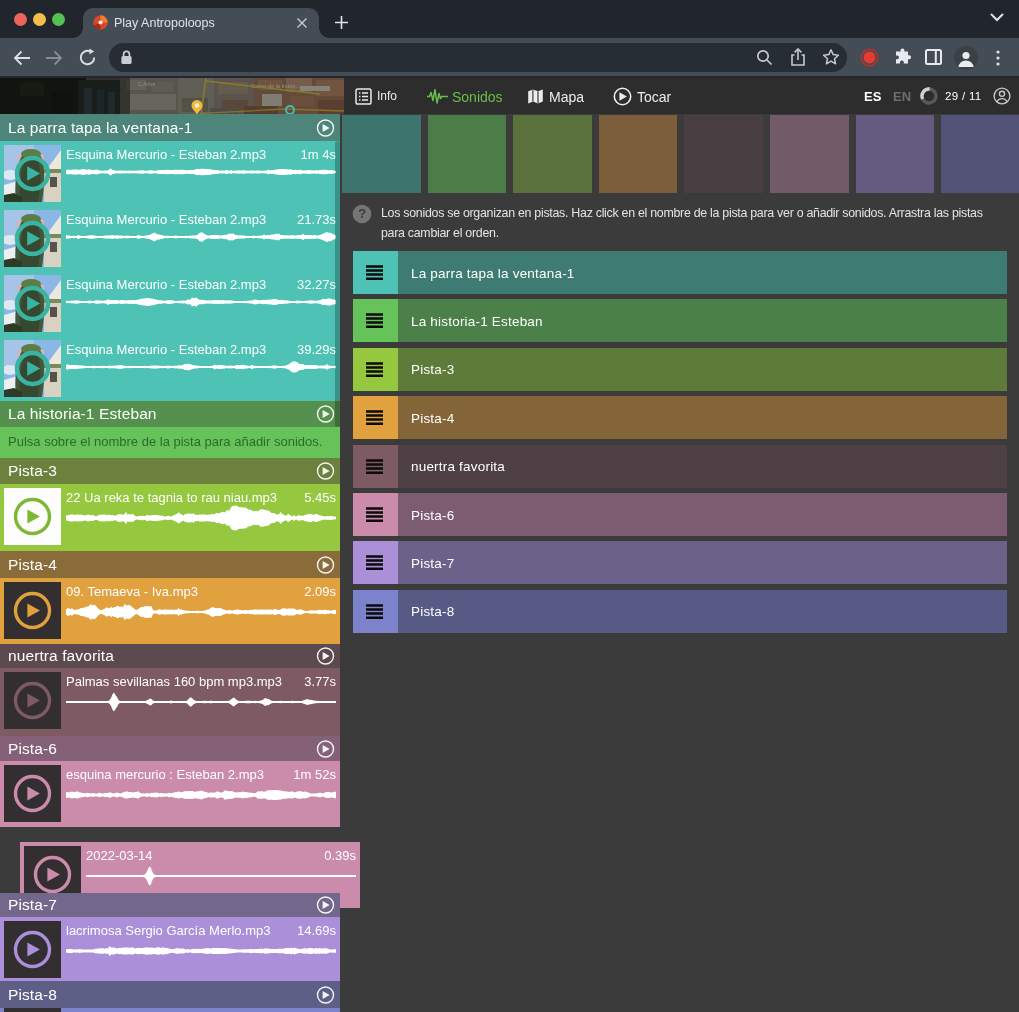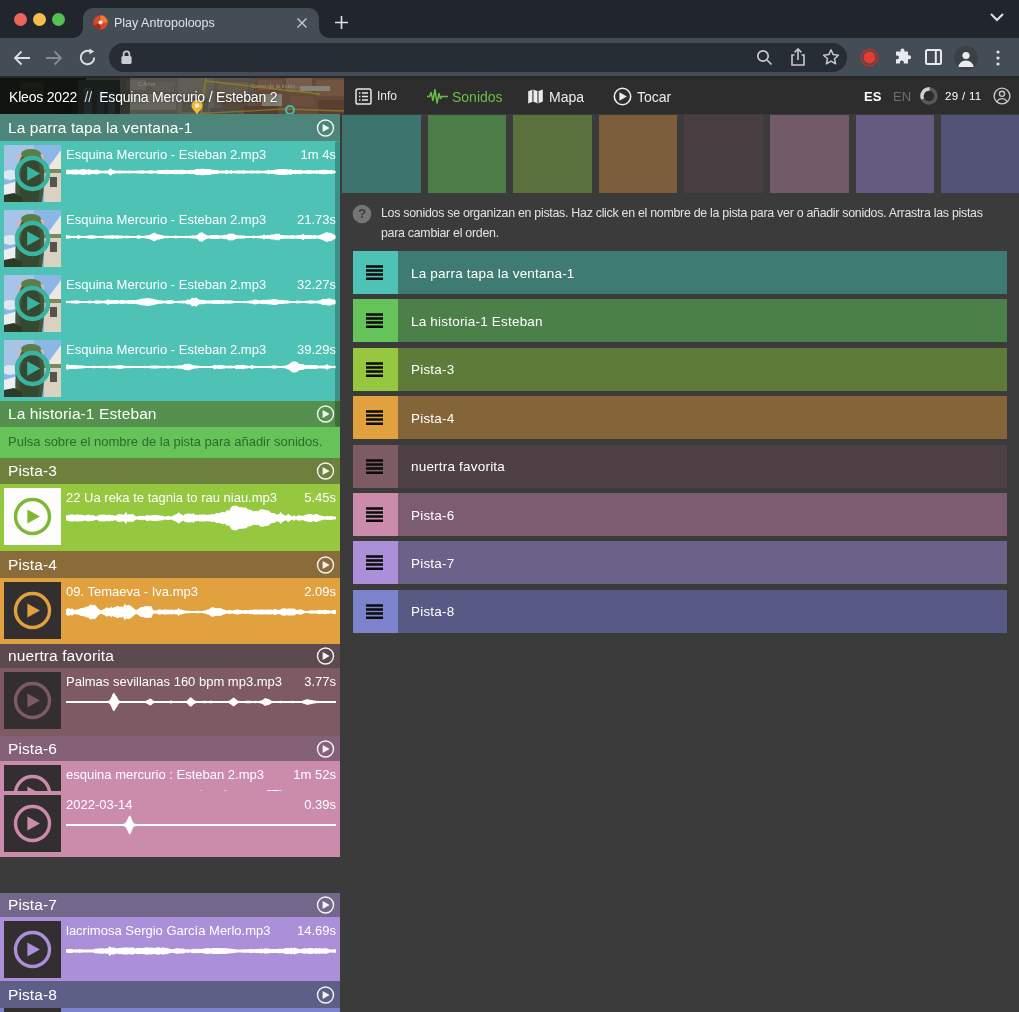--- a/index.html
+++ b/index.html
@@ -133,21 +133,20 @@
 <text x="138" y="8" font-size="5" fill="#e4e1d8" font-family="Liberation Sans">C.Arbre</text>
 <path d="M206 0 L201 36" stroke="#e3c63e" stroke-width="1.6" fill="none"></path>
 <path d="M206 3 L320 16" stroke="#e3c63e" stroke-width="1.6" fill="none"></path>
 <path d="M200 35.5 L285 31 L344 33" stroke="#e3c63e" stroke-width="1.3" fill="none" opacity="0.85"></path>
 <rect x="0" y="0" width="344" height="36" fill="#0d110d" opacity="0.42"></rect>
 <rect x="0" y="0" width="130" height="36" fill="#0a0e0a" opacity="0.45"></rect>
 <path d="M197 22 a5.5 5.5 0 0 1 5.5 5.5 c0 3.4-3.4 5.6-5.5 9 c-2.1-3.4-5.5-5.6-5.5-9 a5.5 5.5 0 0 1 5.5-5.5 z" fill="#f3b73c"></path>
 <circle cx="197" cy="27.5" r="2.2" fill="#fdf4e0"></circle>
 <circle cx="290" cy="32" r="4" fill="none" stroke="#3fbdb2" stroke-width="2"></circle>
 </svg>
-<div class="abs" style="left:9px;top:10.5px;font-size:14px;letter-spacing:-0.2px;color:#fff;white-space:nowrap;text-shadow:0 0 3px rgba(0,0,0,0.5);">Kleos 2022&nbsp; <span style="color:#d8d8d8;">//</span>&nbsp; Esquina Mercurio / Esteban 2</div>
 <svg class="abs" style="left:355px;top:10px;" width="17" height="17" viewBox="0 0 17 17">
       <rect x="1" y="1" width="15" height="15" rx="1.8" fill="none" stroke="#e8e8e8" stroke-width="1.5"></rect>
       <path d="M4 5 l1.4 0 M4 8.5 l1.4 0 M4 12 l1.4 0" stroke="#e8e8e8" stroke-width="1.5"></path>
       <path d="M7 5 l6 0 M7 8.5 l6 0 M7 12 l6 0" stroke="#e8e8e8" stroke-width="1.4"></path>
     </svg>
 <div class="abs" style="left:377px;top:10.5px;font-size:12px;color:#ececec;">Info</div>
 <svg class="abs" style="left:427px;top:11px;" width="21" height="15" viewBox="0 0 21 15">
       <path d="M0 7.5 l2.5 0 l1.5-4 l2 8 l2-11 l2 13.5 l2-9.5 l1.5 5 l1.3-2 l6.2 0" stroke="#6abf4b" stroke-width="1.5" fill="none" stroke-linejoin="round"></path>
     </svg>
 <div class="abs" style="left:452px;top:10.5px;font-size:14px;color:#6abf4b;">Sonidos</div>
@@ -155,21 +154,21 @@
       <path d="M1.2 3.2 L5.9 1.4 L11 3.2 L15.8 1.4 L15.8 13.6 L11 15.4 L5.9 13.6 L1.2 15.4 Z" fill="#ececec"></path>
       <path d="M5.9 1.4 L5.9 13.6 M11 3.2 L11 15.4" stroke="#2d2d2d" stroke-width="1.1"></path>
     </svg>
 <div class="abs" style="left:549px;top:10.5px;font-size:14px;color:#ececec;">Mapa</div>
 <svg class="abs" style="left:613px;top:9px;" width="19" height="19" viewBox="0 0 19 19">
       <circle cx="9.5" cy="9.5" r="8.2" fill="none" stroke="#ececec" stroke-width="1.6"></circle>
       <path d="M6.46 5.34 L13.9 9.5 L6.46 13.66 Z" fill="#ececec"></path>
     </svg>
 <div class="abs" style="left:637px;top:10.5px;font-size:14px;color:#ececec;">Tocar</div>
 <div class="abs" style="left:864px;top:11px;font-size:13px;font-weight:bold;color:#fff;">ES</div>
-<div class="abs" style="left:893px;top:11px;font-size:13px;font-weight:normal;color:#6e6e6e;">EN</div>
+<div class="abs" style="left:893px;top:11px;font-size:13px;font-weight:bold;color:#6e6e6e;">EN</div>
 
 <svg class="abs" style="left:920px;top:9px;transform:rotate(-55deg);" width="18" height="18" viewBox="0 0 18 18">
       <circle cx="9" cy="9" r="7" fill="none" stroke="#57595b" stroke-width="3.4"></circle>
       <path d="M2.9 5.5 A7 7 0 0 1 15.1 5.5" stroke="#cfd1d3" stroke-width="3.4" fill="none"></path>
     </svg>
 <div class="abs" style="left:945px;top:12px;font-size:11.5px;font-weight:normal;color:#fff;letter-spacing:0.3px;">29 / 11</div>
 <svg class="abs" style="left:993px;top:9px;" width="18" height="18" viewBox="0 0 21 21">
       <circle cx="10.5" cy="10.5" r="9.2" fill="none" stroke="#c9c9c9" stroke-width="1.6"></circle>
       <circle cx="10.5" cy="8" r="3" fill="none" stroke="#c9c9c9" stroke-width="1.6"></circle>
       <path d="M4.5 17.5 a6.5 6.5 0 0 1 12 0" fill="none" stroke="#c9c9c9" stroke-width="1.6"></path>
@@ -366,21 +365,21 @@
         <rect width="57" height="57" fill="#332f30"></rect>
         <circle cx="28.5" cy="28.5" r="17" fill="none" stroke="#ca8caa" stroke-width="3.4"></circle>
         <path d="M23.37 21.48 L35.925 28.5 L23.37 35.52 Z" fill="#ca8caa"></path>
       </svg></div>
     <div class="ititle">esquina mercurio : Esteban 2.mp3</div>
     <div class="idur">1m 52s</div>
     <div class="wave" style="top:20px;"><svg width="270" height="28" viewBox="0 0 270 28">
         <path d="M0.0 11.2 L1.5 11.1 L3.0 11.4 L4.5 11.0 L6.0 10.4 L7.5 11.1 L9.0 10.9 L10.5 10.4 L12.0 10.6 L13.5 11.3 L15.0 11.4 L16.5 12.1 L18.0 12.1 L19.5 12.4 L21.0 11.7 L22.5 12.1 L24.0 12.3 L25.5 12.4 L27.0 11.9 L28.5 12.4 L30.0 12.4 L31.5 12.4 L33.0 11.8 L34.5 12.0 L36.0 12.4 L37.5 12.4 L39.0 11.8 L40.5 12.1 L42.0 11.9 L43.5 11.2 L45.0 11.4 L46.5 12.2 L48.0 12.4 L49.5 12.1 L51.0 11.6 L52.5 12.0 L54.0 12.4 L55.5 12.0 L57.0 11.6 L58.5 10.8 L60.0 10.6 L61.5 10.5 L63.0 10.9 L64.5 11.0 L66.0 11.3 L67.5 11.6 L69.0 11.1 L70.5 11.1 L72.0 10.2 L73.5 11.6 L75.0 12.2 L76.5 12.4 L78.0 12.4 L79.5 12.4 L81.0 12.1 L82.5 12.4 L84.0 12.4 L85.5 11.7 L87.0 11.9 L88.5 11.6 L90.0 11.8 L91.5 11.6 L93.0 12.4 L94.5 11.9 L96.0 12.0 L97.5 12.4 L99.0 12.3 L100.5 12.4 L102.0 12.3 L103.5 11.4 L105.0 12.4 L106.5 11.8 L108.0 11.6 L109.5 11.1 L111.0 11.0 L112.5 10.5 L114.0 10.7 L115.5 11.3 L117.0 10.7 L118.5 10.2 L120.0 10.2 L121.5 10.1 L123.0 10.3 L124.5 10.1 L126.0 10.0 L127.5 10.2 L129.0 10.9 L130.5 10.3 L132.0 10.4 L133.5 10.0 L135.0 9.6 L136.5 10.0 L138.0 10.5 L139.5 11.0 L141.0 11.3 L142.5 11.9 L144.0 11.6 L145.5 11.4 L147.0 11.5 L148.5 11.8 L150.0 11.0 L151.5 10.2 L153.0 11.1 L154.5 11.5 L156.0 11.5 L157.5 10.7 L159.0 9.1 L160.5 9.9 L162.0 9.7 L163.5 10.6 L165.0 10.1 L166.5 10.3 L168.0 11.1 L169.5 11.6 L171.0 11.3 L172.5 11.2 L174.0 11.2 L175.5 10.9 L177.0 10.5 L178.5 11.3 L180.0 10.9 L181.5 11.2 L183.0 11.5 L184.5 11.8 L186.0 11.8 L187.5 12.3 L189.0 12.2 L190.5 11.5 L192.0 9.9 L193.5 10.7 L195.0 10.0 L196.5 10.6 L198.0 10.6 L199.5 10.4 L201.0 9.6 L202.5 9.2 L204.0 9.1 L205.5 9.5 L207.0 9.0 L208.5 8.9 L210.0 8.9 L211.5 8.9 L213.0 9.4 L214.5 9.3 L216.0 9.9 L217.5 10.0 L219.0 10.5 L220.5 10.3 L222.0 10.8 L223.5 10.7 L225.0 10.7 L226.5 10.3 L228.0 11.3 L229.5 11.3 L231.0 10.6 L232.5 10.2 L234.0 10.3 L235.5 10.3 L237.0 11.0 L238.5 10.4 L240.0 10.8 L241.5 11.3 L243.0 11.8 L244.5 12.4 L246.0 12.4 L247.5 12.4 L249.0 12.3 L250.5 12.4 L252.0 11.9 L253.5 11.7 L255.0 11.8 L256.5 12.4 L258.0 11.9 L259.5 11.3 L261.0 10.9 L262.5 11.1 L264.0 11.2 L265.5 11.5 L267.0 11.3 L268.5 11.1 L270.0 10.5 L270.0 17.5 L268.5 16.9 L267.0 16.7 L265.5 16.5 L264.0 16.8 L262.5 16.9 L261.0 17.1 L259.5 16.7 L258.0 16.1 L256.5 15.6 L255.0 16.2 L253.5 16.3 L252.0 16.1 L250.5 15.6 L249.0 15.7 L247.5 15.6 L246.0 15.6 L244.5 15.6 L243.0 16.2 L241.5 16.7 L240.0 17.2 L238.5 17.6 L237.0 17.0 L235.5 17.7 L234.0 17.7 L232.5 17.8 L231.0 17.4 L229.5 16.7 L228.0 16.7 L226.5 17.7 L225.0 17.3 L223.5 17.3 L222.0 17.2 L220.5 17.7 L219.0 17.5 L217.5 18.0 L216.0 18.1 L214.5 18.7 L213.0 18.6 L211.5 19.1 L210.0 19.1 L208.5 19.1 L207.0 19.0 L205.5 18.5 L204.0 18.9 L202.5 18.8 L201.0 18.4 L199.5 17.6 L198.0 17.4 L196.5 17.4 L195.0 18.0 L193.5 17.3 L192.0 18.1 L190.5 16.5 L189.0 15.8 L187.5 15.7 L186.0 16.2 L184.5 16.2 L183.0 16.5 L181.5 16.8 L180.0 17.1 L178.5 16.7 L177.0 17.5 L175.5 17.1 L174.0 16.8 L172.5 16.8 L171.0 16.7 L169.5 16.4 L168.0 16.9 L166.5 17.7 L165.0 17.9 L163.5 17.4 L162.0 18.3 L160.5 18.1 L159.0 18.9 L157.5 17.3 L156.0 16.5 L154.5 16.5 L153.0 16.9 L151.5 17.8 L150.0 17.0 L148.5 16.2 L147.0 16.5 L145.5 16.6 L144.0 16.4 L142.5 16.1 L141.0 16.7 L139.5 17.0 L138.0 17.5 L136.5 18.0 L135.0 18.4 L133.5 18.0 L132.0 17.6 L130.5 17.7 L129.0 17.1 L127.5 17.8 L126.0 18.0 L124.5 17.9 L123.0 17.7 L121.5 17.9 L120.0 17.8 L118.5 17.8 L117.0 17.3 L115.5 16.7 L114.0 17.3 L112.5 17.5 L111.0 17.0 L109.5 16.9 L108.0 16.4 L106.5 16.2 L105.0 15.6 L103.5 16.6 L102.0 15.7 L100.5 15.6 L99.0 15.7 L97.5 15.6 L96.0 16.0 L94.5 16.1 L93.0 15.6 L91.5 16.4 L90.0 16.2 L88.5 16.4 L87.0 16.1 L85.5 16.3 L84.0 15.6 L82.5 15.6 L81.0 15.9 L79.5 15.6 L78.0 15.6 L76.5 15.6 L75.0 15.8 L73.5 16.4 L72.0 17.8 L70.5 16.9 L69.0 16.9 L67.5 16.4 L66.0 16.7 L64.5 17.0 L63.0 17.1 L61.5 17.5 L60.0 17.4 L58.5 17.2 L57.0 16.4 L55.5 16.0 L54.0 15.6 L52.5 16.0 L51.0 16.4 L49.5 15.9 L48.0 15.6 L46.5 15.8 L45.0 16.6 L43.5 16.8 L42.0 16.1 L40.5 15.9 L39.0 16.2 L37.5 15.6 L36.0 15.6 L34.5 16.0 L33.0 16.2 L31.5 15.6 L30.0 15.6 L28.5 15.6 L27.0 16.1 L25.5 15.6 L24.0 15.7 L22.5 15.9 L21.0 16.3 L19.5 15.6 L18.0 15.9 L16.5 15.9 L15.0 16.6 L13.5 16.7 L12.0 17.4 L10.5 17.6 L9.0 17.1 L7.5 16.9 L6.0 17.6 L4.5 17.0 L3.0 16.6 L1.5 16.9 L0.0 16.8 Z" fill="#fff"></path>
       </svg></div>
   </div>
-<div class="abs item" style="top:791px;height:66px;background:#ca8caa;">
+<div class="abs item" style="top:842px;height:66px;background:#ca8caa;margin-left:20px;">
     <div class="thumb"><svg width="57" height="57" viewBox="0 0 57 57">
         <rect width="57" height="57" fill="#332f30"></rect>
         <circle cx="28.5" cy="28.5" r="17" fill="none" stroke="#ca8caa" stroke-width="3.4"></circle>
         <path d="M23.37 21.48 L35.925 28.5 L23.37 35.52 Z" fill="#ca8caa"></path>
       </svg></div>
     <div class="ititle">2022-03-14</div>
     <div class="idur">0.39s</div>
     <div class="wave" style="top:20px;"><svg width="270" height="28" viewBox="0 0 270 28">
         <path d="M0.0 13.1 L1.5 13.1 L3.0 13.1 L4.5 13.1 L6.0 13.1 L7.5 13.1 L9.0 13.1 L10.5 13.1 L12.0 13.1 L13.5 13.1 L15.0 13.1 L16.5 13.1 L18.0 13.1 L19.5 13.1 L21.0 13.0 L22.5 13.1 L24.0 13.1 L25.5 13.1 L27.0 13.1 L28.5 13.1 L30.0 13.1 L31.5 13.1 L33.0 13.1 L34.5 13.1 L36.0 13.1 L37.5 13.1 L39.0 13.1 L40.5 13.1 L42.0 13.1 L43.5 13.1 L45.0 13.1 L46.5 13.1 L48.0 13.1 L49.5 13.1 L51.0 13.0 L52.5 13.1 L54.0 13.1 L55.5 13.1 L57.0 13.0 L58.5 12.5 L60.0 11.3 L61.5 8.3 L63.0 5.1 L64.5 4.7 L66.0 8.9 L67.5 12.0 L69.0 12.8 L70.5 13.0 L72.0 13.0 L73.5 13.0 L75.0 13.1 L76.5 13.0 L78.0 12.9 L79.5 12.9 L81.0 12.9 L82.5 12.9 L84.0 13.1 L85.5 13.1 L87.0 13.1 L88.5 13.1 L90.0 13.1 L91.5 13.1 L93.0 13.1 L94.5 13.1 L96.0 13.1 L97.5 13.1 L99.0 13.1 L100.5 13.1 L102.0 13.1 L103.5 13.1 L105.0 13.1 L106.5 13.1 L108.0 13.1 L109.5 13.1 L111.0 13.1 L112.5 13.1 L114.0 13.1 L115.5 13.1 L117.0 13.1 L118.5 13.1 L120.0 13.1 L121.5 13.1 L123.0 13.1 L124.5 13.1 L126.0 13.1 L127.5 13.1 L129.0 13.1 L130.5 13.1 L132.0 13.1 L133.5 13.1 L135.0 13.1 L136.5 13.1 L138.0 13.1 L139.5 13.1 L141.0 13.1 L142.5 13.1 L144.0 13.1 L145.5 13.1 L147.0 13.1 L148.5 13.1 L150.0 12.9 L151.5 12.9 L153.0 13.0 L154.5 13.0 L156.0 13.0 L157.5 13.1 L159.0 13.1 L160.5 13.1 L162.0 13.0 L163.5 13.0 L165.0 13.1 L166.5 13.1 L168.0 13.1 L169.5 13.1 L171.0 13.1 L172.5 13.1 L174.0 13.1 L175.5 13.1 L177.0 13.1 L178.5 13.1 L180.0 13.1 L181.5 13.1 L183.0 13.1 L184.5 13.1 L186.0 13.1 L187.5 13.1 L189.0 13.1 L190.5 13.1 L192.0 13.1 L193.5 13.1 L195.0 13.1 L196.5 13.1 L198.0 13.1 L199.5 13.1 L201.0 13.1 L202.5 13.1 L204.0 13.1 L205.5 13.1 L207.0 13.1 L208.5 13.1 L210.0 13.1 L211.5 13.1 L213.0 13.1 L214.5 13.1 L216.0 13.1 L217.5 13.1 L219.0 13.1 L220.5 13.1 L222.0 13.1 L223.5 13.0 L225.0 13.0 L226.5 12.9 L228.0 12.9 L229.5 12.9 L231.0 13.1 L232.5 12.9 L234.0 13.0 L235.5 13.0 L237.0 13.1 L238.5 13.1 L240.0 13.1 L241.5 13.1 L243.0 13.1 L244.5 13.1 L246.0 13.1 L247.5 13.1 L249.0 13.1 L250.5 13.1 L252.0 13.1 L253.5 13.1 L255.0 13.1 L256.5 13.1 L258.0 13.1 L259.5 13.1 L261.0 13.1 L262.5 13.1 L264.0 13.1 L265.5 13.1 L267.0 13.1 L268.5 13.1 L270.0 13.1 L270.0 14.9 L268.5 14.9 L267.0 14.9 L265.5 14.9 L264.0 14.9 L262.5 14.9 L261.0 14.9 L259.5 14.9 L258.0 14.9 L256.5 14.9 L255.0 14.9 L253.5 14.9 L252.0 14.9 L250.5 14.9 L249.0 14.9 L247.5 14.9 L246.0 14.9 L244.5 14.9 L243.0 14.9 L241.5 14.9 L240.0 14.9 L238.5 14.9 L237.0 14.9 L235.5 15.0 L234.0 15.0 L232.5 15.1 L231.0 14.9 L229.5 15.1 L228.0 15.1 L226.5 15.1 L225.0 15.0 L223.5 15.0 L222.0 14.9 L220.5 14.9 L219.0 14.9 L217.5 14.9 L216.0 14.9 L214.5 14.9 L213.0 14.9 L211.5 14.9 L210.0 14.9 L208.5 14.9 L207.0 14.9 L205.5 14.9 L204.0 14.9 L202.5 14.9 L201.0 14.9 L199.5 14.9 L198.0 14.9 L196.5 14.9 L195.0 14.9 L193.5 14.9 L192.0 14.9 L190.5 14.9 L189.0 14.9 L187.5 14.9 L186.0 14.9 L184.5 14.9 L183.0 14.9 L181.5 14.9 L180.0 14.9 L178.5 14.9 L177.0 14.9 L175.5 14.9 L174.0 14.9 L172.5 14.9 L171.0 14.9 L169.5 14.9 L168.0 14.9 L166.5 14.9 L165.0 14.9 L163.5 15.0 L162.0 15.0 L160.5 14.9 L159.0 14.9 L157.5 14.9 L156.0 15.0 L154.5 15.0 L153.0 15.0 L151.5 15.1 L150.0 15.1 L148.5 14.9 L147.0 14.9 L145.5 14.9 L144.0 14.9 L142.5 14.9 L141.0 14.9 L139.5 14.9 L138.0 14.9 L136.5 14.9 L135.0 14.9 L133.5 14.9 L132.0 14.9 L130.5 14.9 L129.0 14.9 L127.5 14.9 L126.0 14.9 L124.5 14.9 L123.0 14.9 L121.5 14.9 L120.0 14.9 L118.5 14.9 L117.0 14.9 L115.5 14.9 L114.0 14.9 L112.5 14.9 L111.0 14.9 L109.5 14.9 L108.0 14.9 L106.5 14.9 L105.0 14.9 L103.5 14.9 L102.0 14.9 L100.5 14.9 L99.0 14.9 L97.5 14.9 L96.0 14.9 L94.5 14.9 L93.0 14.9 L91.5 14.9 L90.0 14.9 L88.5 14.9 L87.0 14.9 L85.5 14.9 L84.0 14.9 L82.5 15.1 L81.0 15.1 L79.5 15.1 L78.0 15.1 L76.5 15.0 L75.0 14.9 L73.5 15.0 L72.0 15.0 L70.5 15.0 L69.0 15.2 L67.5 16.0 L66.0 19.1 L64.5 23.3 L63.0 22.9 L61.5 19.7 L60.0 16.7 L58.5 15.5 L57.0 15.0 L55.5 14.9 L54.0 14.9 L52.5 14.9 L51.0 15.0 L49.5 14.9 L48.0 14.9 L46.5 14.9 L45.0 14.9 L43.5 14.9 L42.0 14.9 L40.5 14.9 L39.0 14.9 L37.5 14.9 L36.0 14.9 L34.5 14.9 L33.0 14.9 L31.5 14.9 L30.0 14.9 L28.5 14.9 L27.0 14.9 L25.5 14.9 L24.0 14.9 L22.5 14.9 L21.0 15.0 L19.5 14.9 L18.0 14.9 L16.5 14.9 L15.0 14.9 L13.5 14.9 L12.0 14.9 L10.5 14.9 L9.0 14.9 L7.5 14.9 L6.0 14.9 L4.5 14.9 L3.0 14.9 L1.5 14.9 L0.0 14.9 Z" fill="#fff"></path>
       </svg></div>

